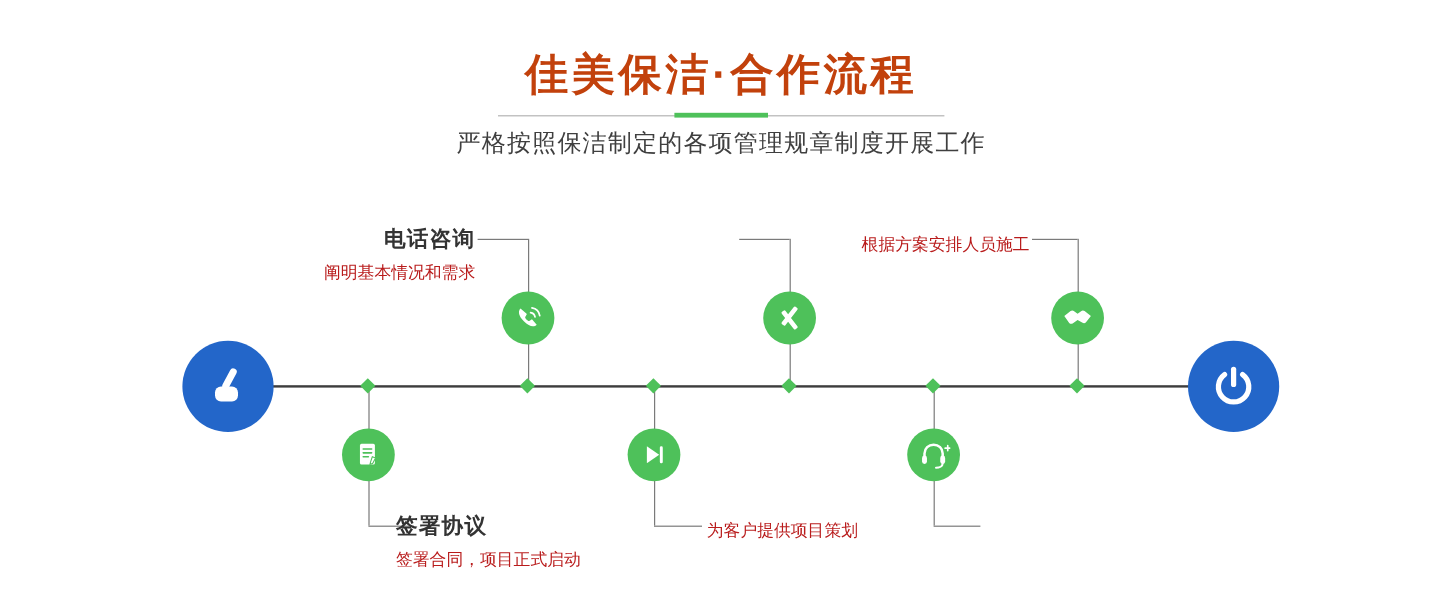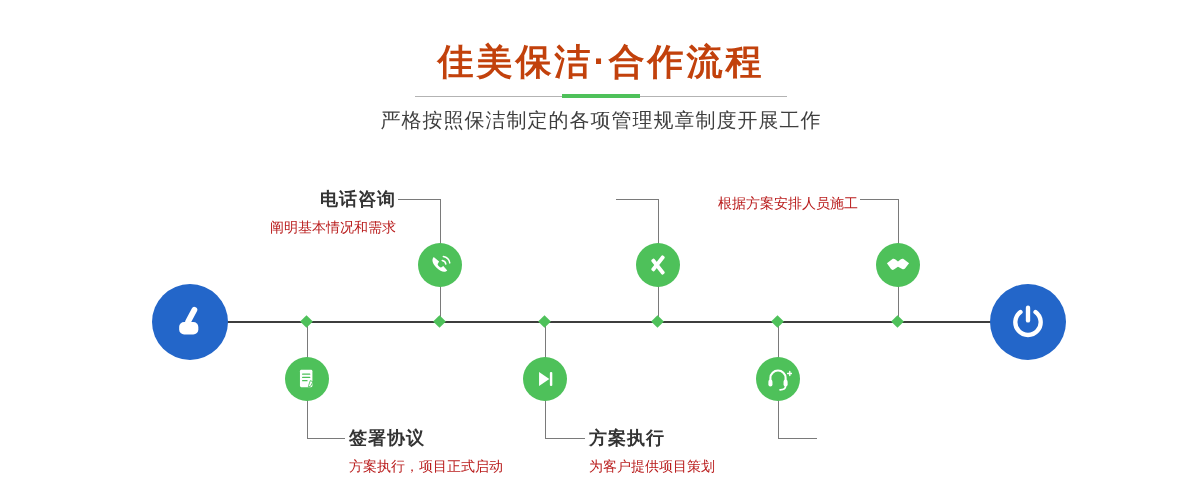--- a/index.html
+++ b/index.html
@@ -123,22 +123,21 @@
   <div class="label-top" style="right:806px">
     <div class="step-title">电话咨询</div>
     <div class="step-desc">阐明基本情况和需求</div>
   </div>
   <div class="label-top" style="right:588px">
   </div>
   <div class="label-top" style="right:344px">
     <div class="step-desc">根据方案安排人员施工</div>
   </div>
 
-  <div class="label-bottom" style="left:349px">
+  <div class="label-bottom" style="left:330px">
     <div class="step-title">签署协议</div>
-    <div class="step-desc">方案执行，项目正式启动</div>
+    <div class="step-desc">签署合同，项目正式启动</div>
   </div>
   <div class="label-bottom" style="left:589px">
-    <div class="step-title">方案执行</div>
     <div class="step-desc">为客户提供项目策划</div>
   </div>
 
 </div>
 
 </body></html>

